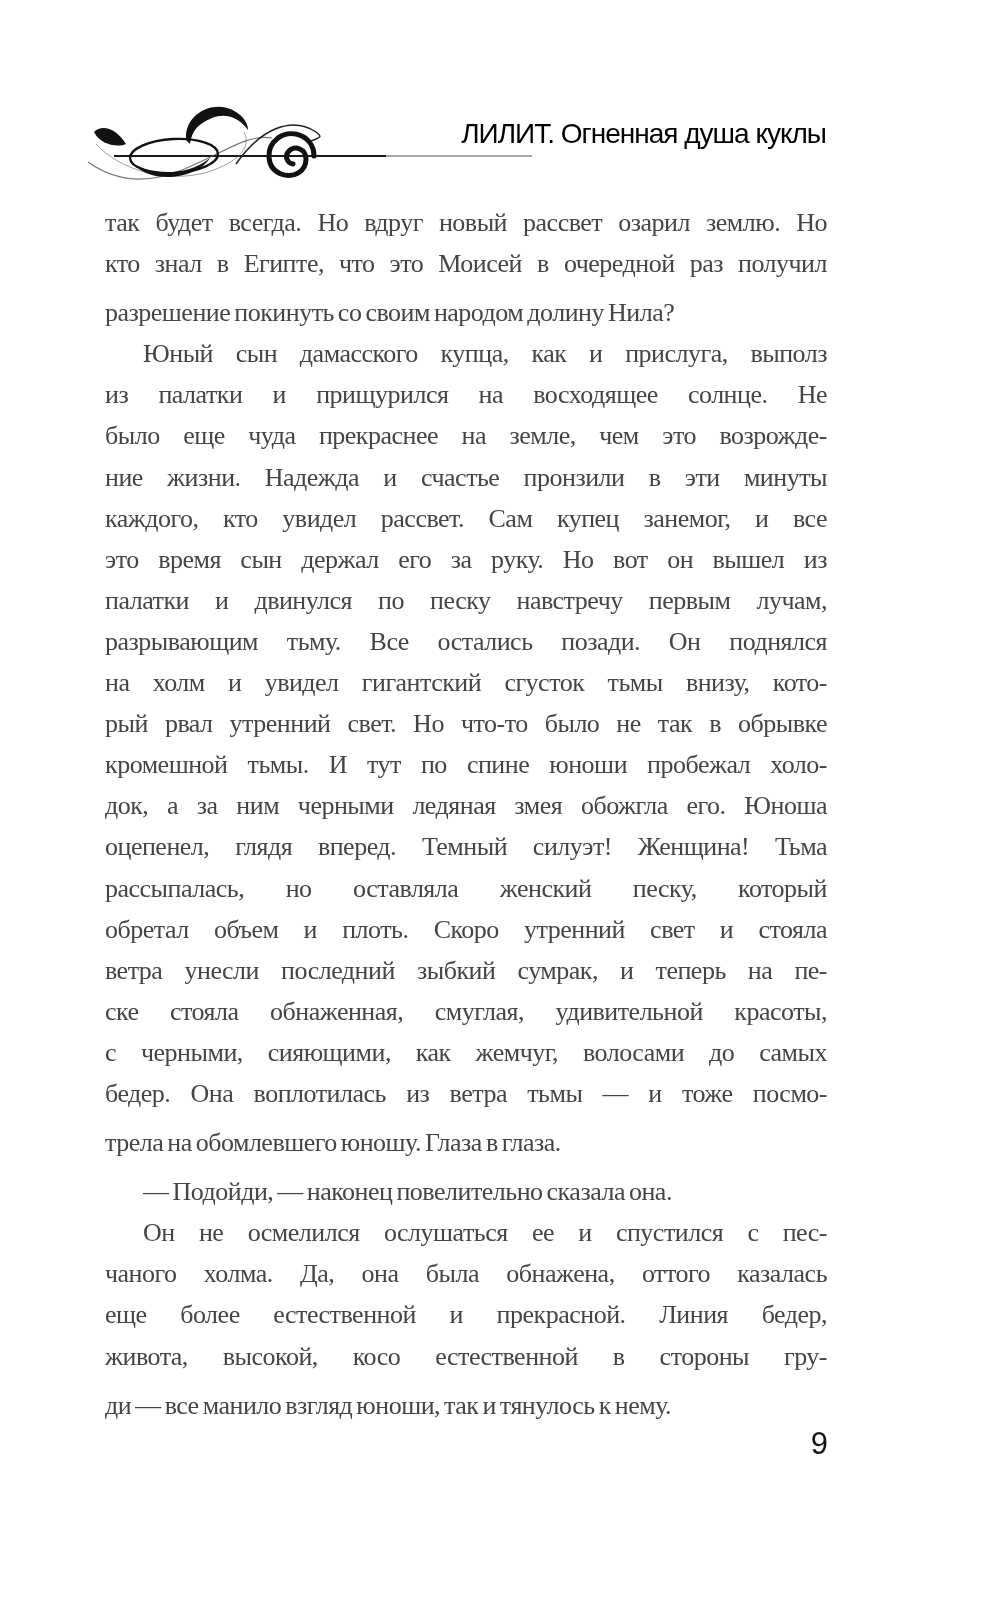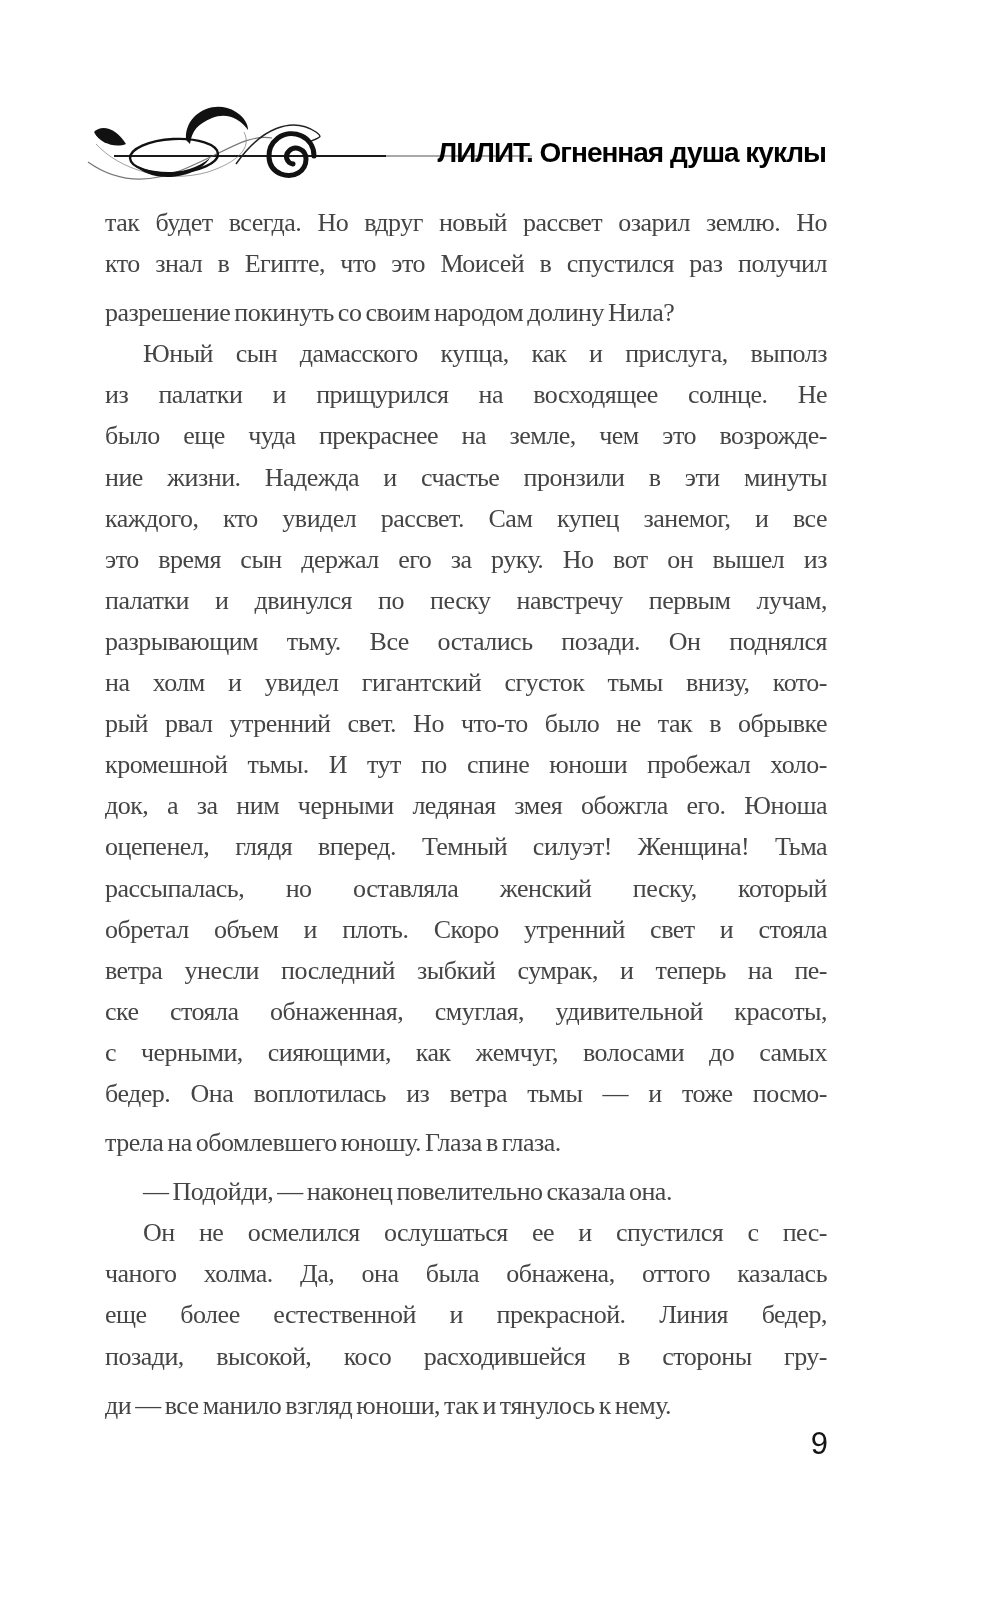--- a/index.html
+++ b/index.html
@@ -7,22 +7,22 @@
     width:1000px;height:1616px;position:relative;overflow:hidden;
     font-family:"Liberation Sans", sans-serif;
   }
   .page{position:absolute;inset:0;background:#fff;}
 
   
   .ornament{
     position:absolute;left:86px;top:100px;width:450px;height:95px;
   }
   .header-title{
-    position:absolute;top:137px;right:174px;
-    font-size:28px;font-weight:700;color:#000;
+    position:absolute;top:118px;right:174px;
+    font-size:28px;font-weight:400;color:#000;
     letter-spacing:-1px;white-space:nowrap;
   }
 
   
   .body-text{
     position:absolute;left:105px;top:202px;width:722px;
     color:#454545;
   }
   .para{margin:0;padding:0;}
   .line{
@@ -64,21 +64,21 @@
     <path d="M8 32 C 16 24, 30 28, 40 44 C 30 48, 14 44, 8 32 Z" fill="#111"></path>
 
     <path d="M228 56 C 228 36, 206 28, 192 38 C 179 48, 180 68, 195 74 C 208 79, 220 71, 220 59 C 220 49, 209 45, 203 51 C 198 56, 201 63, 207 64" stroke="#111" stroke-width="5" fill="none" stroke-linecap="round"></path>
   </svg>
 
   <div class="header-title">ЛИЛИТ. Огненная душа куклы</div>
 
   <div class="body-text">
       <div class="para">
         <div class="line">так будет всегда. Но вдруг новый рассвет озарил землю. Но</div>
-        <div class="line">кто знал в Египте, что это Моисей в спустился раз получил</div>
+        <div class="line">кто знал в Египте, что это Моисей в очередной раз получил</div>
         <div class="line last">разрешение покинуть со своим народом долину Нила?</div>
       </div>
       <div class="para indent">
         <div class="line">Юный сын дамасского купца, как и прислуга, выполз</div>
         <div class="line">из палатки и прищурился на восходящее солнце. Не</div>
         <div class="line">было еще чуда прекраснее на земле, чем это возрожде-</div>
         <div class="line">ние жизни. Надежда и счастье пронзили в эти минуты</div>
         <div class="line">каждого, кто увидел рассвет. Сам купец занемог, и все</div>
         <div class="line">это время сын держал его за руку. Но вот он вышел из</div>
         <div class="line">палатки и двинулся по песку навстречу первым лучам,</div>
@@ -96,20 +96,20 @@
         <div class="line">бедер. Она воплотилась из ветра тьмы — и тоже посмо-</div>
         <div class="line last">трела на обомлевшего юношу. Глаза в глаза.</div>
       </div>
       <div class="para indent">
         <div class="line last">— Подойди, — наконец повелительно сказала она.</div>
       </div>
       <div class="para indent">
         <div class="line">Он не осмелился ослушаться ее и спустился с пес-</div>
         <div class="line">чаного холма. Да, она была обнажена, оттого казалась</div>
         <div class="line">еще более естественной и прекрасной. Линия бедер,</div>
-        <div class="line">позади, высокой, косо расходившейся в стороны гру-</div>
+        <div class="line">живота, высокой, косо естественной в стороны гру-</div>
         <div class="line last">ди — все манило взгляд юноши, так и тянулось к нему.</div>
       </div>
     </div>
 
   <div class="page-number">9</div>
 
 </div>
 
 </body></html>

